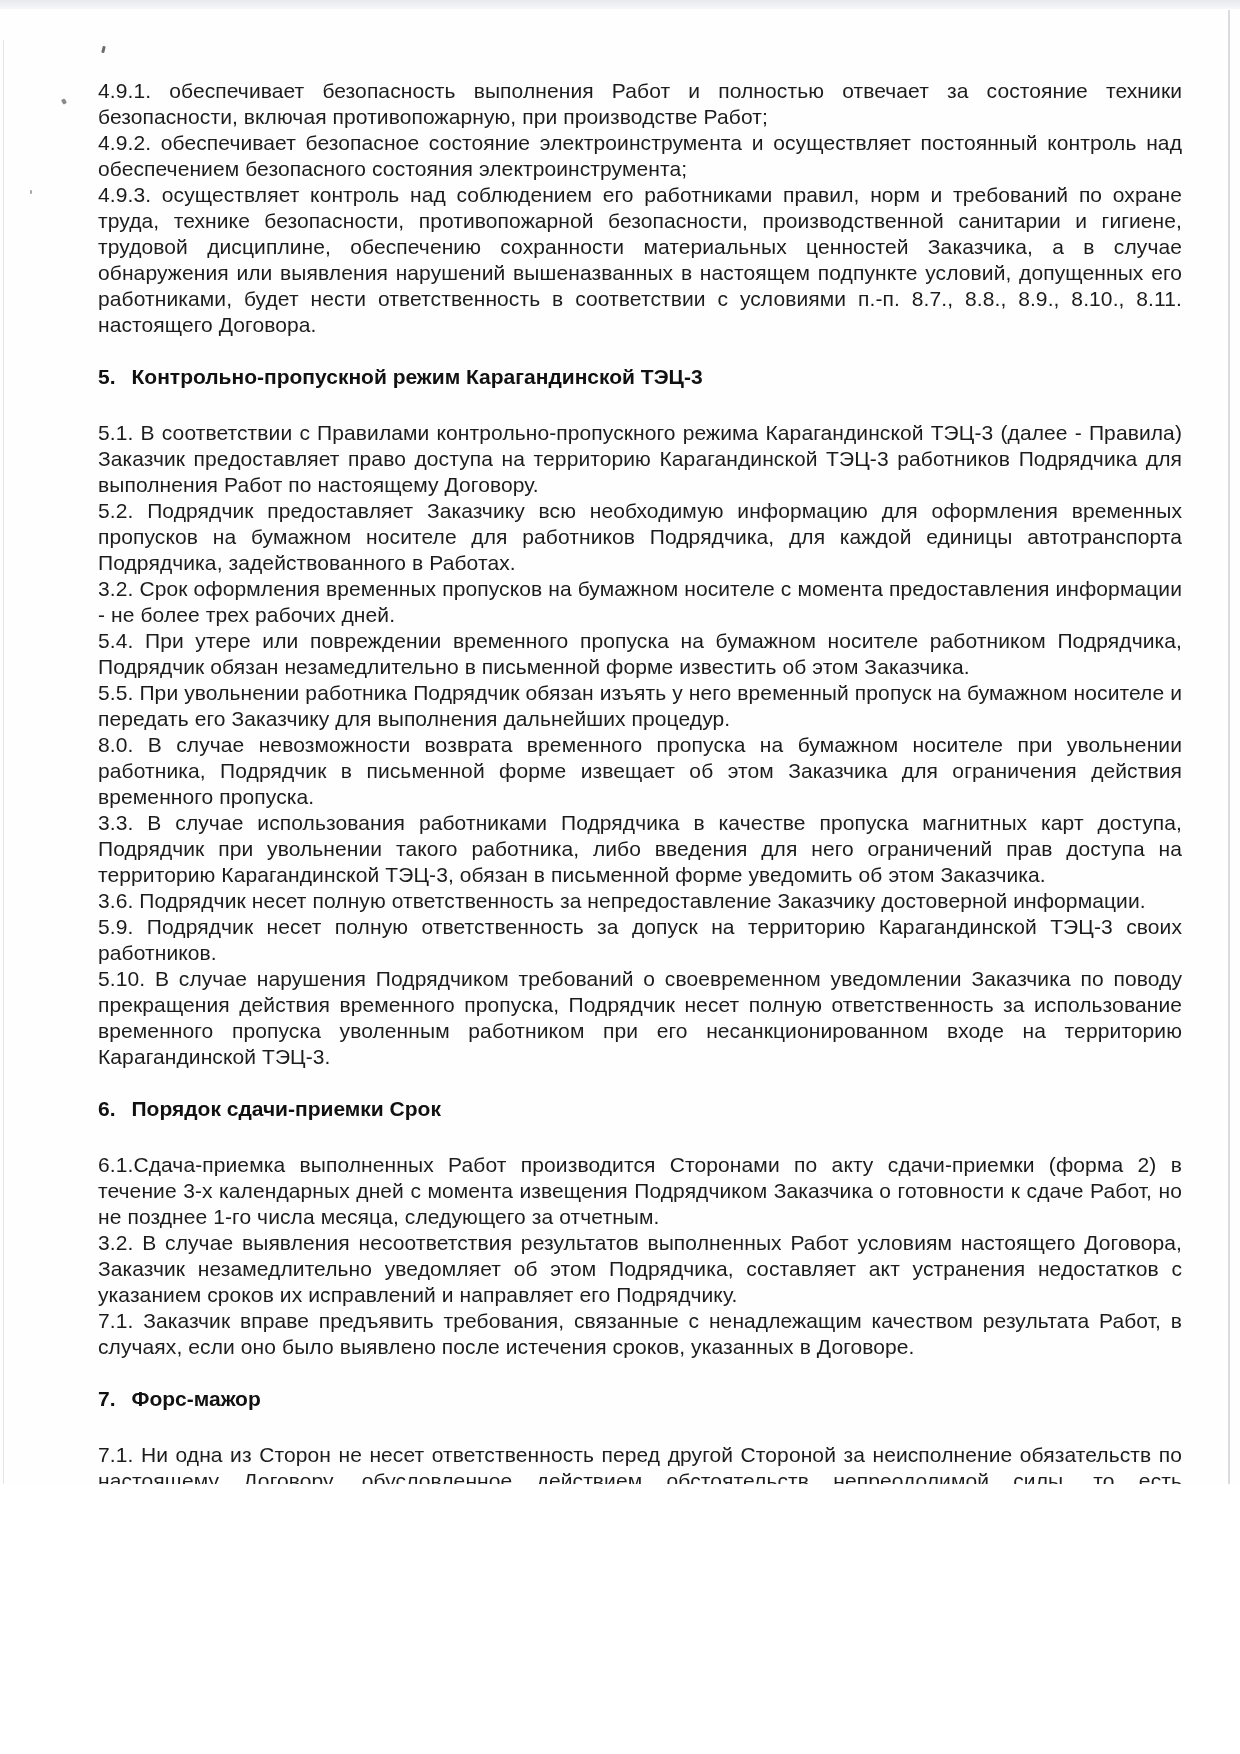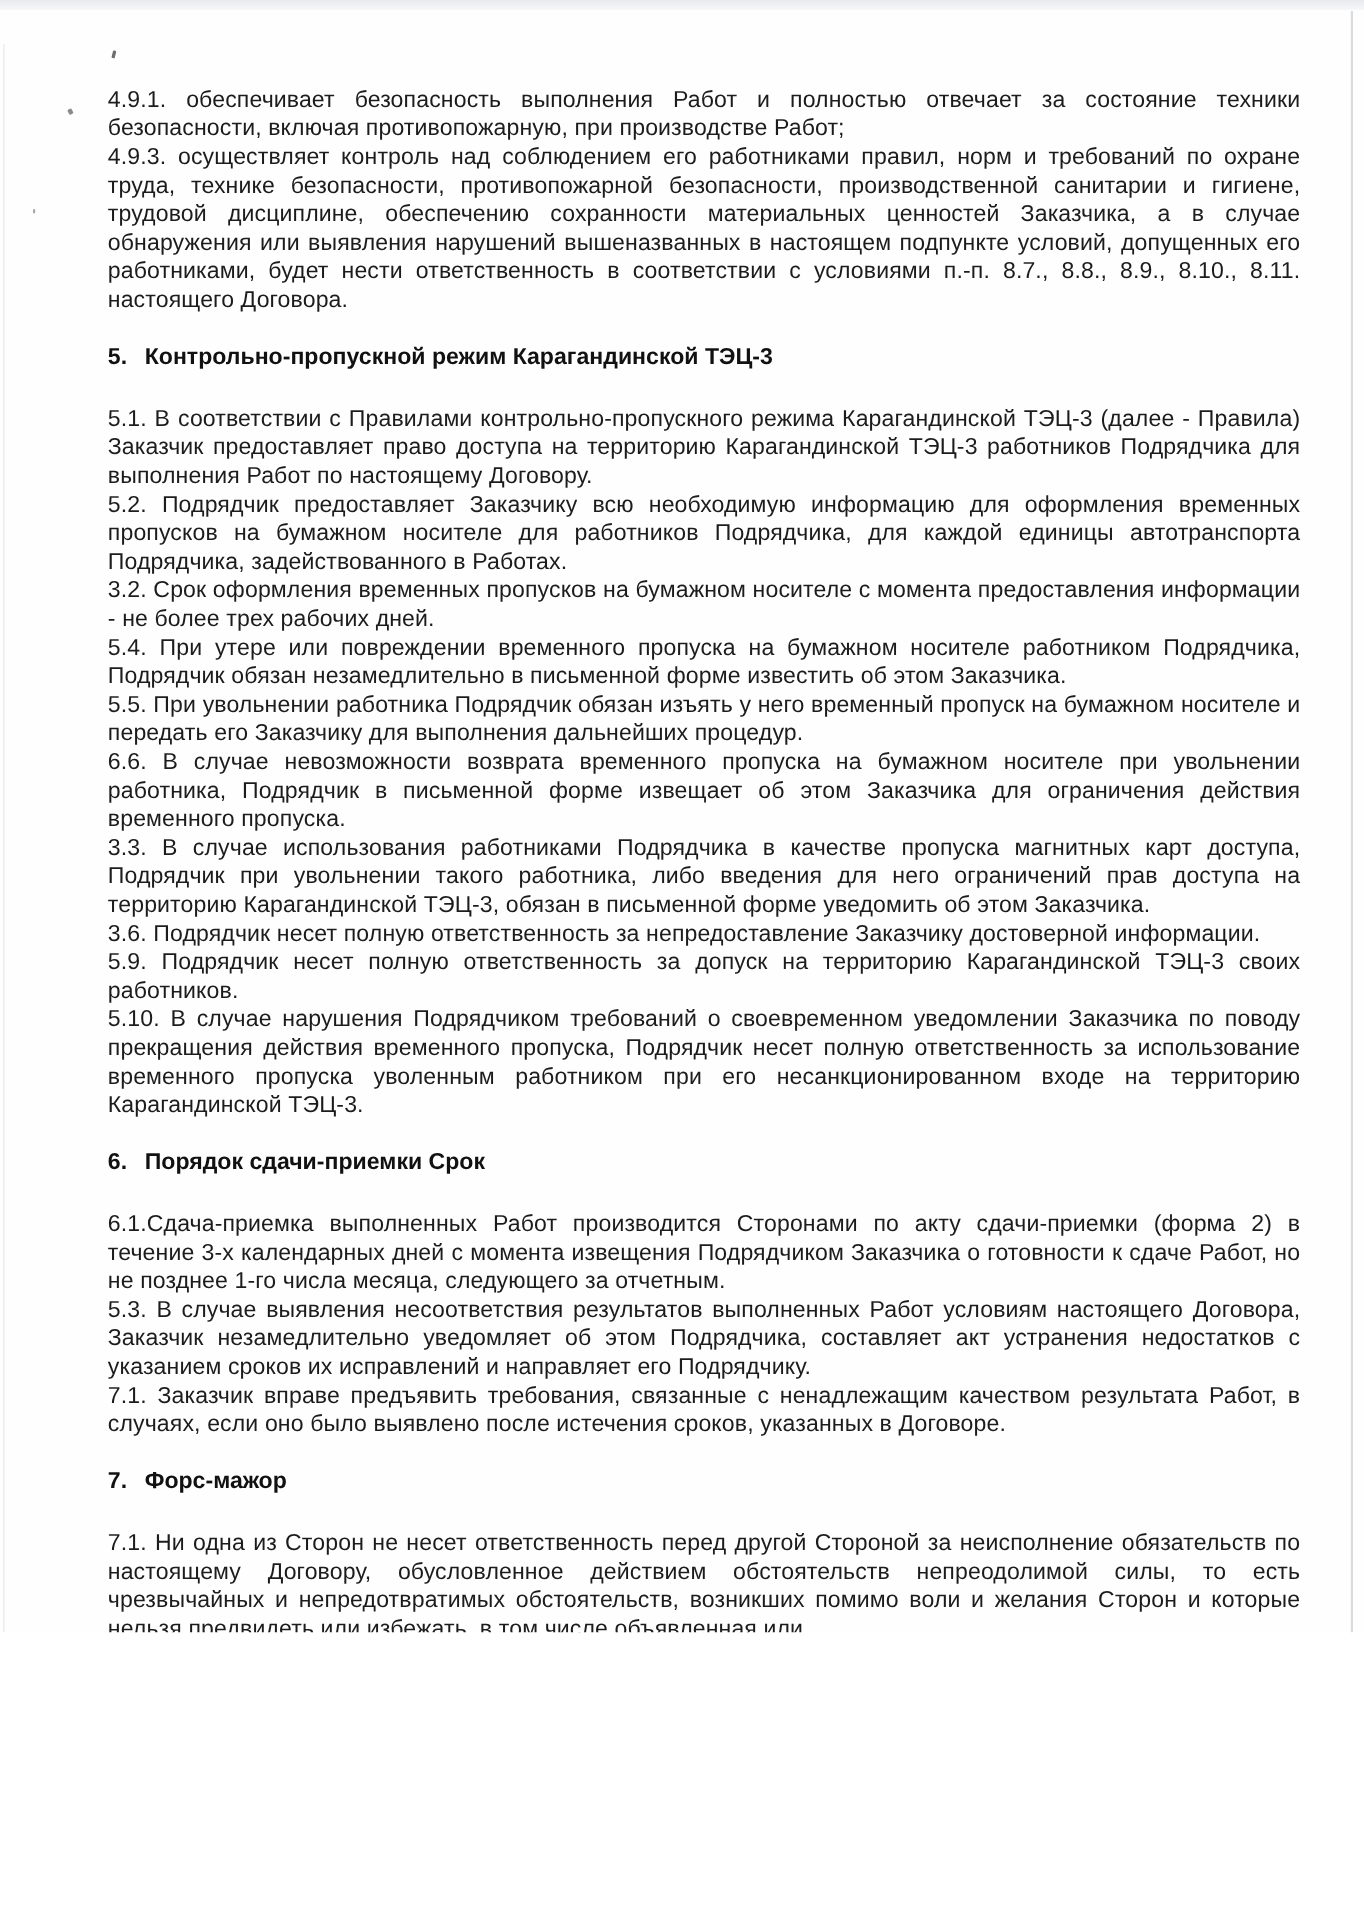--- a/index.html
+++ b/index.html
@@ -91,45 +91,46 @@
   <div class="scan-right-line"></div>
   <div class="scan-left-line"></div>
   <div class="speck s1"></div>
   <div class="speck s2"></div>
   <div class="speck s3"></div>
 
   <main class="doc-body">
 
     <section>
       <p class="para">4.9.1. обеспечивает безопасность выполнения Работ и полностью отвечает за состояние техники безопасности, включая противопожарную, при производстве Работ;</p>
+      <p class="para">4.9.2. обеспечивает безопасное состояние электроинструмента и осуществляет постоянный контроль над обеспечением безопасного состояния электроинструмента;</p>
       <p class="para">4.9.3. осуществляет контроль над соблюдением его работниками правил, норм и требований по охране труда, технике безопасности, противопожарной безопасности, производственной санитарии и гигиене, трудовой дисциплине, обеспечению сохранности материальных ценностей Заказчика, а в случае обнаружения или выявления нарушений вышеназванных в настоящем подпункте условий, допущенных его работниками, будет нести ответственность в соответствии с условиями п.-п. 8.7., 8.8., 8.9., 8.10., 8.11. настоящего Договора.</p>
     </section>
 
     <section>
       <h2 class="section-heading">
         <span class="num">5.</span><span>Контрольно-пропускной режим Карагандинской ТЭЦ-3</span>
       </h2>
       <p class="para">5.1. В соответствии с Правилами контрольно-пропускного режима Карагандинской ТЭЦ-3 (далее - Правила) Заказчик предоставляет право доступа на территорию Карагандинской ТЭЦ-3 работников Подрядчика для выполнения Работ по настоящему Договору.</p>
       <p class="para">5.2. Подрядчик предоставляет Заказчику всю необходимую информацию для оформления временных пропусков на бумажном носителе для работников Подрядчика, для каждой единицы автотранспорта Подрядчика, задействованного в Работах.</p>
       <p class="para">3.2. Срок оформления временных пропусков на бумажном носителе с момента предоставления информации - не более трех рабочих дней.</p>
       <p class="para">5.4. При утере или повреждении временного пропуска на бумажном носителе работником Подрядчика, Подрядчик обязан незамедлительно в письменной форме известить об этом Заказчика.</p>
       <p class="para">5.5. При увольнении работника Подрядчик обязан изъять у него временный пропуск на бумажном носителе и передать его Заказчику для выполнения дальнейших процедур.</p>
-      <p class="para">6.6. В случае невозможности возврата временного пропуска на бумажном носителе при увольнении работника, Подрядчик в письменной форме извещает об этом Заказчика для ограничения действия временного пропуска.</p>
+      <p class="para">8.0. В случае невозможности возврата временного пропуска на бумажном носителе при увольнении работника, Подрядчик в письменной форме извещает об этом Заказчика для ограничения действия временного пропуска.</p>
       <p class="para">3.3. В случае использования работниками Подрядчика в качестве пропуска магнитных карт доступа, Подрядчик при увольнении такого работника, либо введения для него ограничений прав доступа на территорию Карагандинской ТЭЦ-3, обязан в письменной форме уведомить об этом Заказчика.</p>
       <p class="para">3.6. Подрядчик несет полную ответственность за непредоставление Заказчику достоверной информации.</p>
       <p class="para">5.9. Подрядчик несет полную ответственность за допуск на территорию Карагандинской ТЭЦ-3 своих работников.</p>
       <p class="para">5.10. В случае нарушения Подрядчиком требований о своевременном уведомлении Заказчика по поводу прекращения действия временного пропуска, Подрядчик несет полную ответственность за использование временного пропуска уволенным работником при его несанкционированном входе на территорию Карагандинской ТЭЦ-3.</p>
     </section>
 
     <section>
       <h2 class="section-heading">
         <span class="num">6.</span><span>Порядок сдачи-приемки Срок</span>
       </h2>
       <p class="para">6.1.Сдача-приемка выполненных Работ производится Сторонами по акту сдачи-приемки (форма 2) в течение 3-х календарных дней с момента извещения Подрядчиком Заказчика о готовности к сдаче Работ, но не позднее 1-го числа месяца, следующего за отчетным.</p>
-      <p class="para">5.3. В случае выявления несоответствия результатов выполненных Работ условиям настоящего Договора, Заказчик незамедлительно уведомляет об этом Подрядчика, составляет акт устранения недостатков с указанием сроков их исправлений и направляет его Подрядчику.</p>
+      <p class="para">3.2. В случае выявления несоответствия результатов выполненных Работ условиям настоящего Договора, Заказчик незамедлительно уведомляет об этом Подрядчика, составляет акт устранения недостатков с указанием сроков их исправлений и направляет его Подрядчику.</p>
       <p class="para">7.1. Заказчик вправе предъявить требования, связанные с ненадлежащим качеством результата Работ, в случаях, если оно было выявлено после истечения сроков, указанных в Договоре.</p>
     </section>
 
     <section>
       <h2 class="section-heading">
         <span class="num">7.</span><span>Форс-мажор</span>
       </h2>
       <p class="para">7.1. Ни одна из Сторон не несет ответственность перед другой Стороной за неисполнение обязательств по настоящему Договору, обусловленное действием обстоятельств непреодолимой силы, то есть чрезвычайных и непредотвратимых обстоятельств, возникших помимо воли и желания Сторон и которые нельзя предвидеть или избежать, в том числе объявленная или</p>
     </section>
 

